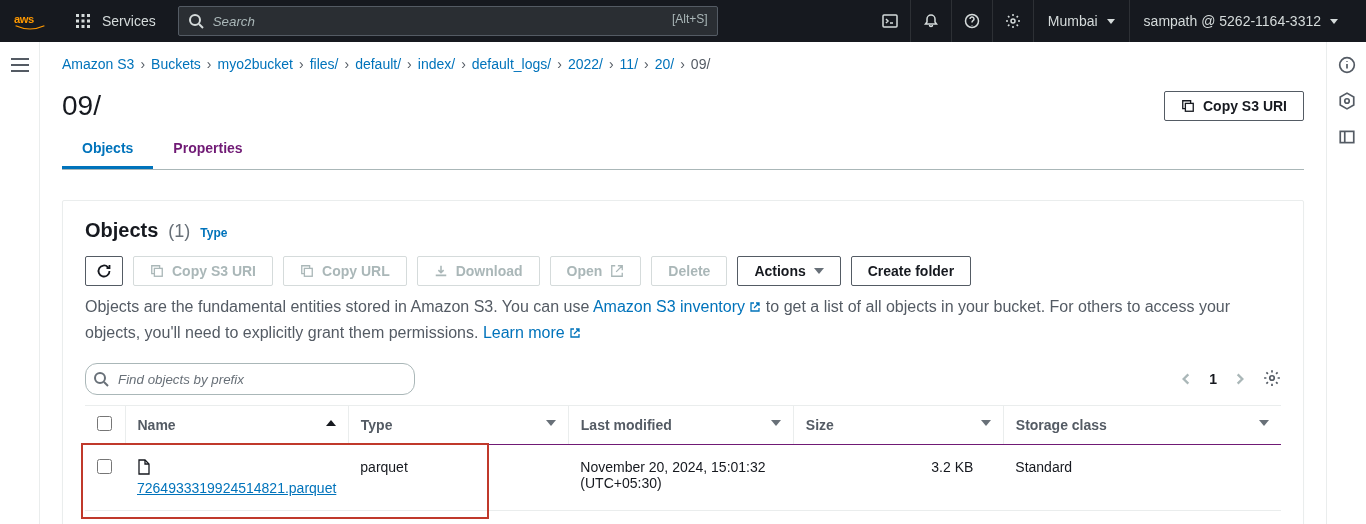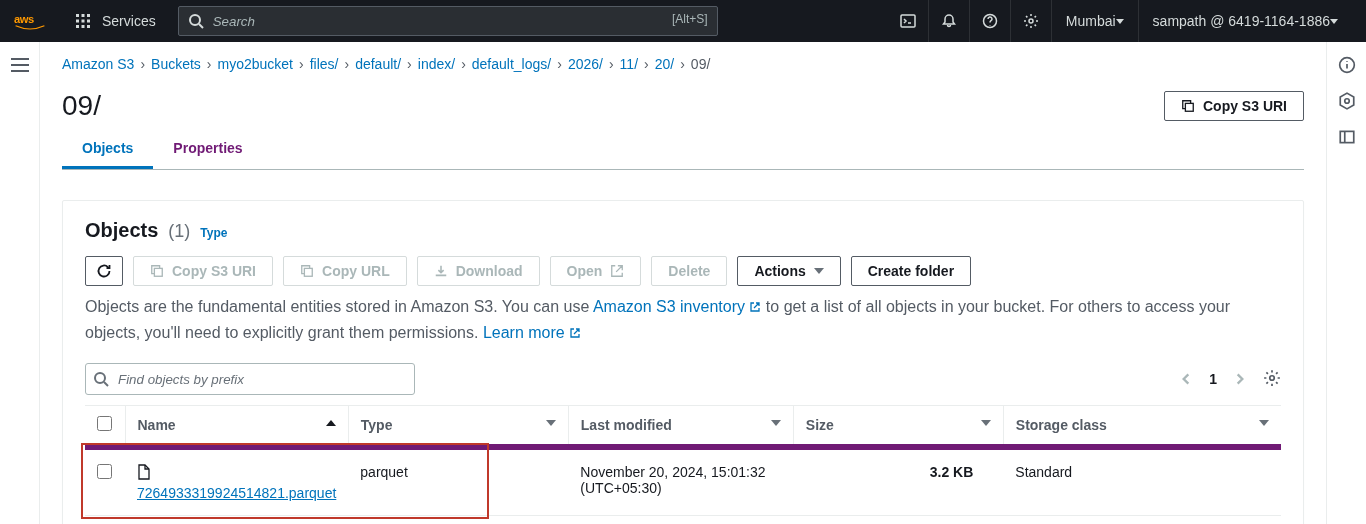--- a/index.html
+++ b/index.html
@@ -14,21 +14,21 @@
   .search-wrap { flex: 0 0 540px; margin-left: 8px; position: relative; }
   .search-input { width: 100%; height: 30px; background: #2a2e33; border: 1px solid #545b64; border-radius: 2px; color: #d5dbdb; padding: 0 60px 0 34px; font-style: italic; }
   .search-input::placeholder { color: #aab7b8; font-style: italic; }
   .search-icon-pos { position: absolute; left: 10px; top: 7px; width: 16px; height: 16px; color:#d5dbdb; }
   .search-kbd { position: absolute; right: 10px; top: 6px; font-size: 12px; color: #aab7b8; }
   .topnav-spacer { flex: 1; }
   .topnav-icons { display: flex; align-items: center; gap: 0; }
   .tn-item { padding: 0 12px; height: 42px; display: flex; align-items: center; border-left: 1px solid rgba(255,255,255,0.1); cursor:pointer;}
   .tn-item:first-child{border-left:none;}
   .tn-item svg { width: 16px; height: 16px; }
-  .region, .account { display: flex; align-items: center; gap: 0; padding: 0 14px; height: 42px; border-left: 1px solid rgba(255,255,255,0.1); cursor:pointer;}
+  .region, .account { display: flex; align-items: center; gap: 9px; padding: 0 14px; height: 42px; border-left: 1px solid rgba(255,255,255,0.1); cursor:pointer;}
   .caret-down { width:0; height:0; border-left:4px solid transparent; border-right:4px solid transparent; border-top:5px solid #d5dbdb; }
   
   
   .layout { display:flex; }
   .left-rail { width: 40px; border-right: 1px solid #eaeded; padding-top: 16px; display:flex; justify-content:center; }
   .hamburger { width:18px; height:14px; cursor:pointer; display:flex; flex-direction:column; justify-content:space-between;}
   .hamburger span{height:2px; background:#545b64;}
   .right-rail { width: 40px; border-left: 1px solid #eaeded; padding-top: 14px; display:flex; flex-direction:column; align-items:center; gap:18px;}
   .right-rail svg{width:18px; height:18px; color:#545b64; cursor:pointer;}
   .main { flex:1; padding: 14px 22px; }
@@ -61,31 +61,31 @@
   .action-row { display:flex; gap: 10px; flex-wrap:wrap; margin-bottom: 8px;}
   .refresh-btn { padding:6px 10px;}
   .refresh-btn svg{width:16px; height:16px;}
   
   .desc { font-size: 16px; color:#545b64; line-height:1.6; margin-bottom: 14px;}
   .desc a { color:#0073bb; text-decoration:none; }
   .ext-icon{display:inline-block; width:12px; height:12px; vertical-align:-1px;}
   
   .filter-row { display:flex; align-items:center; gap: 14px; margin-bottom:10px; margin-top:18px;}
   .filter-input-wrap { position:relative; flex: 0 0 330px;}
-  .filter-input { width:100%; height:32px; border:1px solid #aab7b8; border-radius:3px; padding: 0 10px 0 32px; font-style:italic; color:#687078;}
+  .filter-input { width:100%; height:32px; border:1px solid #aab7b8; border-radius:12px; padding: 0 10px 0 32px; font-style:italic; color:#687078;}
   .filter-input::placeholder{color:#687078; font-style:italic;}
   .filter-icon{position:absolute; left:8px; top:8px; width:16px; height:16px; color:#687078;}
   .pagination { margin-left:auto; display:flex; align-items:center; gap: 16px; color:#545b64;}
   .pagination .pg-num{font-weight:700; color:#16191f;}
   .pagination svg{width:14px; height:14px; color:#aab7b8; cursor:pointer;}
   .pagination .gear svg{color:#545b64; width:18px; height:18px;}
   
   
   table.obj-table { width:100%; border-collapse: collapse; margin-top: 4px;}
-  .obj-table th { text-align:left; font-weight:700; color:#545b64; padding: 10px 12px; border-top:1px solid #eaeded; border-bottom:6px solid #701a75; font-size:14px; position:relative;}
+  .obj-table th { text-align:left; font-weight:700; color:#545b64; padding: 10px 12px; border-top:1px solid #eaeded; border-bottom:1px solid #701a75; font-size:14px; position:relative;}
   .obj-table td { padding: 14px 12px; border-bottom:1px solid #eaeded; vertical-align:top; font-size:14px;}
   .obj-table th .sort, .obj-table th .filter-caret { float:right; color:#687078; font-size:10px;}
   .col-check{width:40px;}
   .col-check input{width:15px; height:15px;}
   .obj-link{color:#0073bb; text-decoration:underline;}
   .file-icon{display:inline-block; margin-bottom:2px;}
   
   .highlight-box { border: 2px solid #c0392b; position:absolute; pointer-events:none;}
   .row-wrap{position:relative;}
   
@@ -148,21 +148,21 @@
         <svg viewBox="0 0 16 16" fill="none" stroke="#d5dbdb" stroke-width="1.5">
           <circle cx="8" cy="8" r="2"></circle>
           <path d="M8 1v2M8 13v2M1 8h2M13 8h2M3 3l1.4 1.4M11.6 11.6L13 13M13 3l-1.4 1.4M4.4 11.6L3 13"></path>
         </svg>
       </div>
     <div class="region">
       <span>Mumbai</span>
       <span class="caret-down"></span>
     </div>
     <div class="account">
-      <span>sampath @ 6419-1164-1886</span>
+      <span>sampath @ 5262-1164-3312</span>
       <span class="caret-down"></span>
     </div>
   </div>
 </div>
 
 <div class="layout">
   <div class="left-rail">
     <div class="hamburger">
         <span></span>
         <span></span>
@@ -180,21 +180,21 @@
       <a>myo2bucket</a>
       <span class="bc-sep">›</span>
       <a>files/</a>
       <span class="bc-sep">›</span>
       <a>default/</a>
       <span class="bc-sep">›</span>
       <a>index/</a>
       <span class="bc-sep">›</span>
       <a>default_logs/</a>
       <span class="bc-sep">›</span>
-      <a>2026/</a>
+      <a>2022/</a>
       <span class="bc-sep">›</span>
       <a>11/</a>
       <span class="bc-sep">›</span>
       <a>20/</a>
       <span class="bc-sep">›</span>
       <span class="bc-current">09/</span>
     </div>
 
     <div class="title-row">
       <h1 class="page-title">09/</h1>
@@ -311,21 +311,21 @@
             <td class="col-check"><input type="checkbox" style=""></td>
             <td>
               <svg class="file-icon" width="14" height="16" viewBox="0 0 14 16" fill="none" stroke="#16191f" stroke-width="1.3">
                     <path d="M2 1h6l4 4v10H2z"></path>
                     <path d="M8 1v4h4"></path>
                   </svg><br>
               <a class="obj-link">7264933319924514821.parquet</a>
             </td>
             <td>parquet</td>
             <td>November 20, 2024, 15:01:32 (UTC+05:30)</td>
-            <td style="text-align:right; padding-right:30px;font-weight:bold;">3.2 KB</td>
+            <td style="text-align:right; padding-right:30px;">3.2 KB</td>
             <td>Standard</td>
           </tr>
         </tbody>
       </table>
       <div class="highlight-box" style="left:-4px; top:38px; width:408px; height:76px;"></div>
       </div>
 
     </div>
   </div>
 

